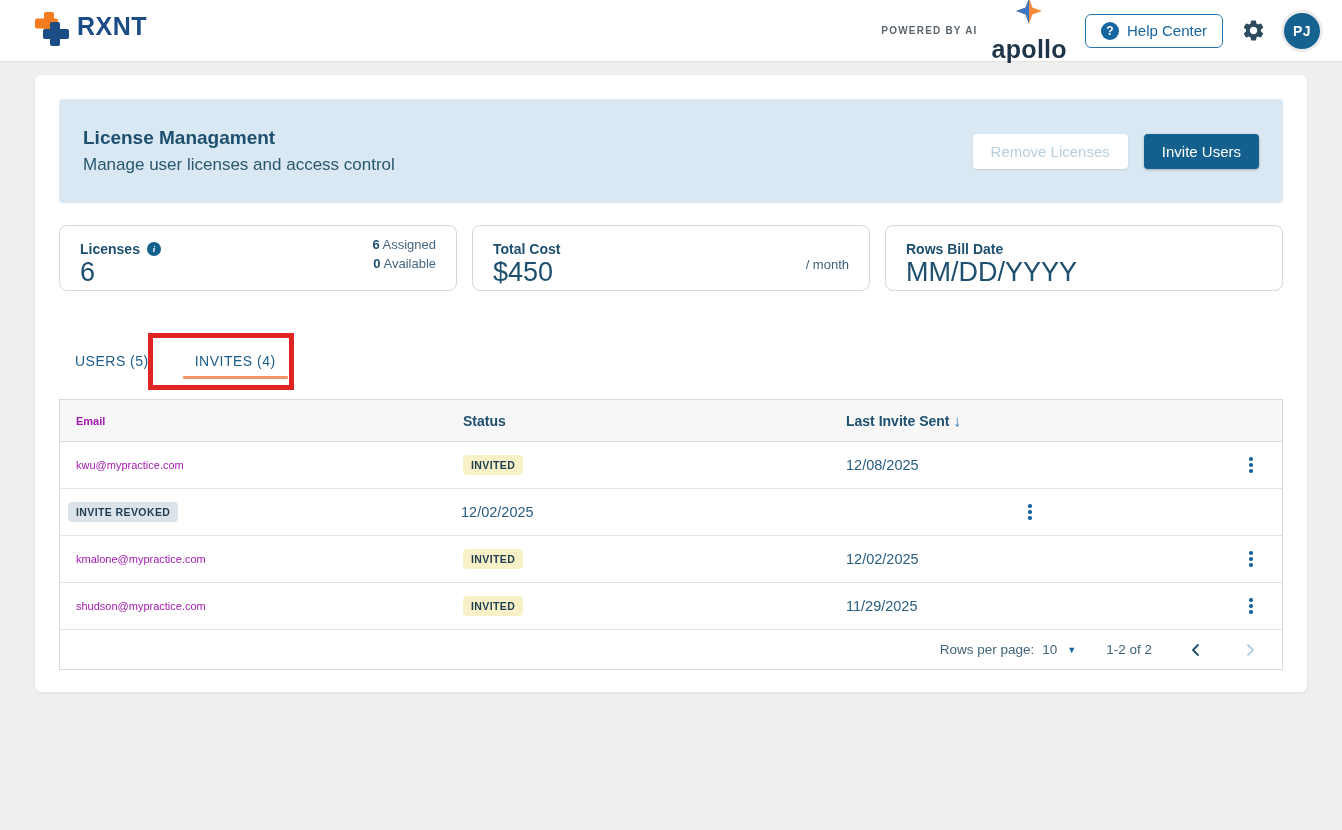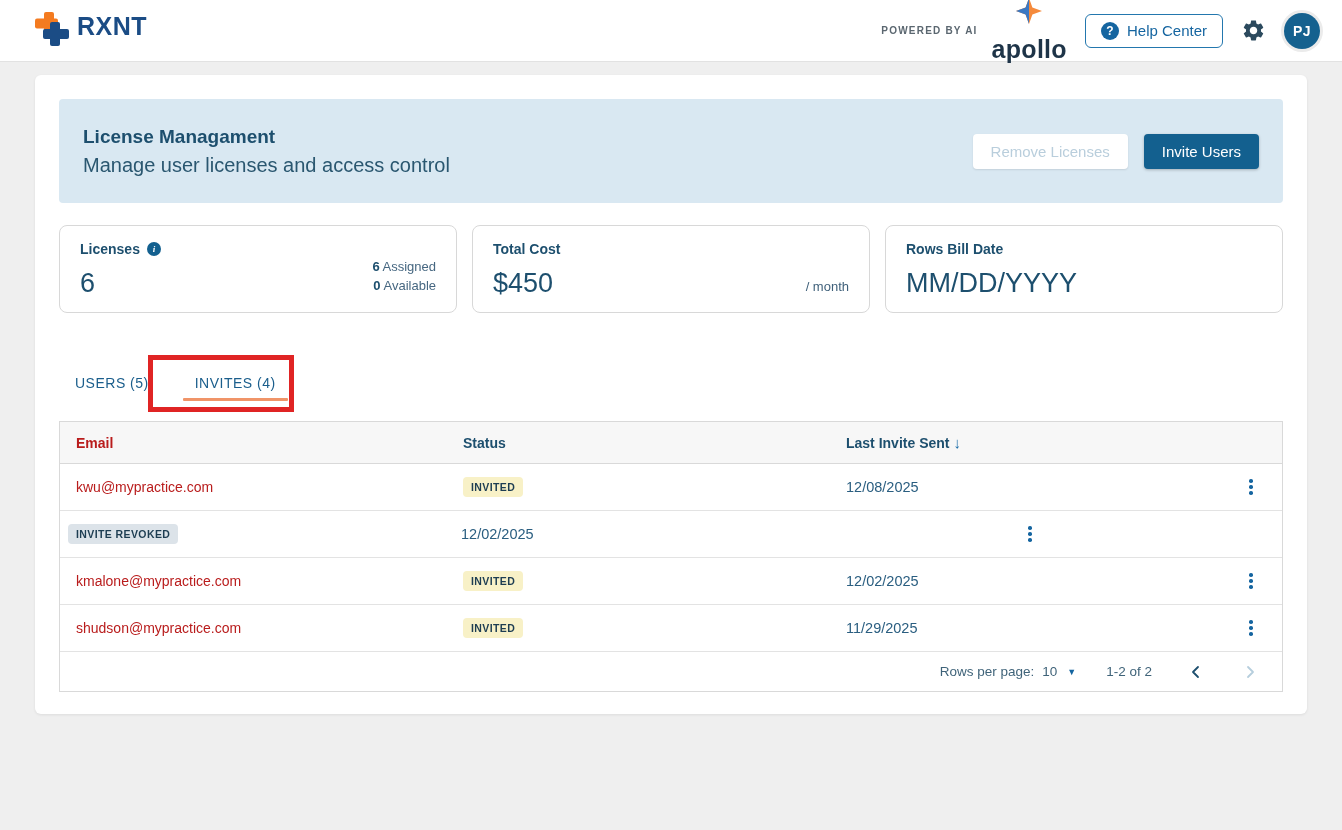--- a/index.html
+++ b/index.html
@@ -59,31 +59,31 @@
     padding: 24px 24px 22px 24px;
   }
 
   
   .banner {
     background: #d9e8f2; border-radius: 4px;
     padding: 20px 24px; height: 104px;
     display: flex; align-items: center; justify-content: space-between;
   }
   .banner-title { font-size: 19px; font-weight: 600; color: #1d4f6e; }
-  .banner-subtitle { font-size: 20px; color: #2a5770; margin-top: 6px; }
+  .banner-subtitle { font-size: 17px; color: #2a5770; margin-top: 6px; }
   .banner-actions { display: flex; gap: 16px; }
   .btn { font-family: inherit; font-size: 15px; border: none; border-radius: 4px; padding: 9px 18px; cursor: pointer; }
   .btn-remove { background: #ffffff; color: #b9cedc; box-shadow: 0 1px 2px rgba(0,0,0,0.10); }
   .btn-invite { background: #13608f; color: #ffffff; box-shadow: 0 1px 3px rgba(0,0,0,0.25); }
 
   
   .stats-row { display: flex; gap: 15px; margin-top: 22px; }
   .stat-card {
     flex: 1; border: 1px solid #d8d8d8; border-radius: 8px;
-    height: 88px; padding: 15px 20px 13px 20px;
+    height: 66px; padding: 15px 20px 13px 20px;
     display: flex; flex-direction: column; justify-content: space-between;
     position: relative;
   }
   .stat-label-row { display: flex; align-items: center; gap: 7px; }
   .stat-label { font-size: 14px; font-weight: bold; color: #1d4f6e; }
   .info-icon {
     width: 14px; height: 14px; border-radius: 50%;
     background: #13608f; color: #fff; font-size: 9px; font-weight: bold;
     font-family: "Liberation Serif", serif; font-style: italic;
     display: inline-flex; align-items: center; justify-content: center;
@@ -124,21 +124,21 @@
   }
   .t-head {
     background: #f7f7f7; height: 42px; border-bottom: 1px solid #d9d9d9;
     font-size: 14px; font-weight: bold; color: #1d4f6e;
   }
   .t-head .cell-email { padding-left: 16px; }
   .cell-status { padding-left: 8px; }
   .cell-date { padding-left: 6px; }
   .sort-arrow { color: #1a6ca8; font-weight: normal; font-size: 15px; margin-left: 4px; }
   .t-body .t-row { height: 47px; border-bottom: 1px solid #e3e3e3; background: #fff; }
-  .cell-email { padding-left: 16px; font-size: 14px; color: #b91c1c; }
+  .cell-email { padding-left: 16px; font-size: 11px; color: #a21caf; }
   .t-body .cell-date { font-size: 14.5px; color: #2a5e80; }
   .badge {
     display: inline-block; border-radius: 4px; padding: 4px 8px;
     font-size: 10.5px; font-weight: bold; letter-spacing: 0.4px; color: #1d3d52;
   }
   .badge--invited { background: #f8f1c7; }
   .badge--revoked { background: #dce3e9; }
   .cell-actions { display: flex; justify-content: center; }
   .kebab { display: flex; flex-direction: column; gap: 2.5px; cursor: pointer; padding: 4px; }
   .kebab i { width: 3.5px; height: 3.5px; border-radius: 50%; background: #1565a0; }

